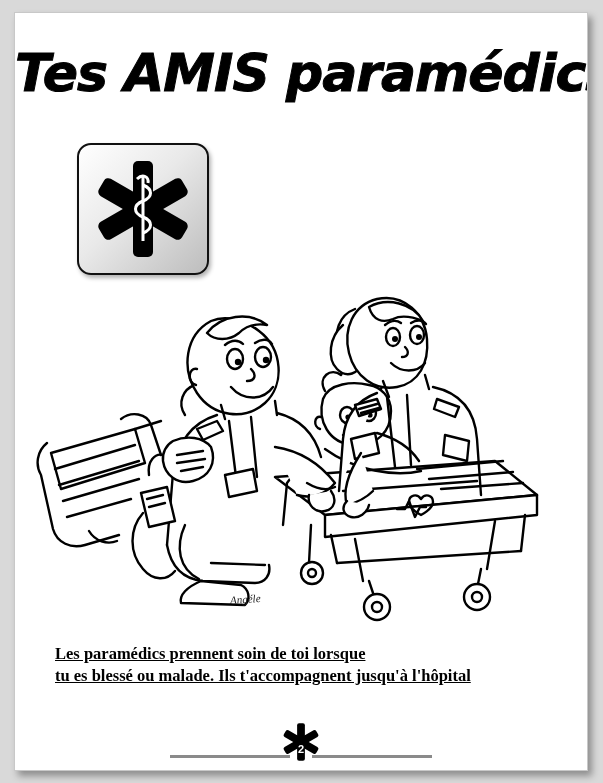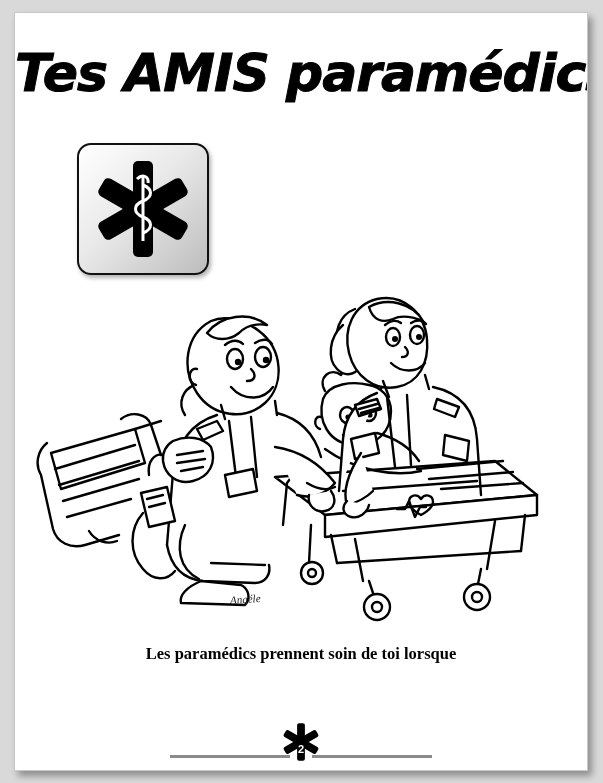--- a/index.html
+++ b/index.html
@@ -83,26 +83,27 @@
     color: #222;
     transform: rotate(-4deg);
   }
 
   
   .caption {
     position: absolute;
     left: 40px;
     top: 630px;
     width: 492px;
-    text-align: center;
+    text-align: left;
     font-family: "Liberation Serif", serif;
     font-weight: bold;
     font-size: 16.5px;
     line-height: 22px;
     color: #000;
+    text-decoration: underline;
   }
   .caption div { white-space: nowrap; }
 
   
   .footer {
     position: absolute;
     left: 0;
     top: 700px;
     width: 572px;
     height: 50px;
@@ -312,20 +313,21 @@
           <path d="M110 166 l26 -8"></path>
           <path d="M64 268 c6 10 18 14 28 10"></path>
         </g>
 
       </svg>
       <div class="signature">Angéle</div>
     </div>
 
     <div class="caption">
       <div>Les paramédics prennent soin de toi lorsque</div>
+      <div>tu es blessé ou malade. Ils t'accompagnent jusqu'à l'hôpital</div>
     </div>
 
     <div class="footer">
       <div class="footer-rule left"></div>
       <div class="footer-rule right"></div>
       <div class="footer-star">
         <svg width="42" height="42" viewBox="0 0 104 108">
           <g fill="#000">
             <rect x="42" y="6" width="20" height="96" rx="5"></rect>
             <rect x="42" y="6" width="20" height="96" rx="5" transform="rotate(60 52 54)"></rect>

